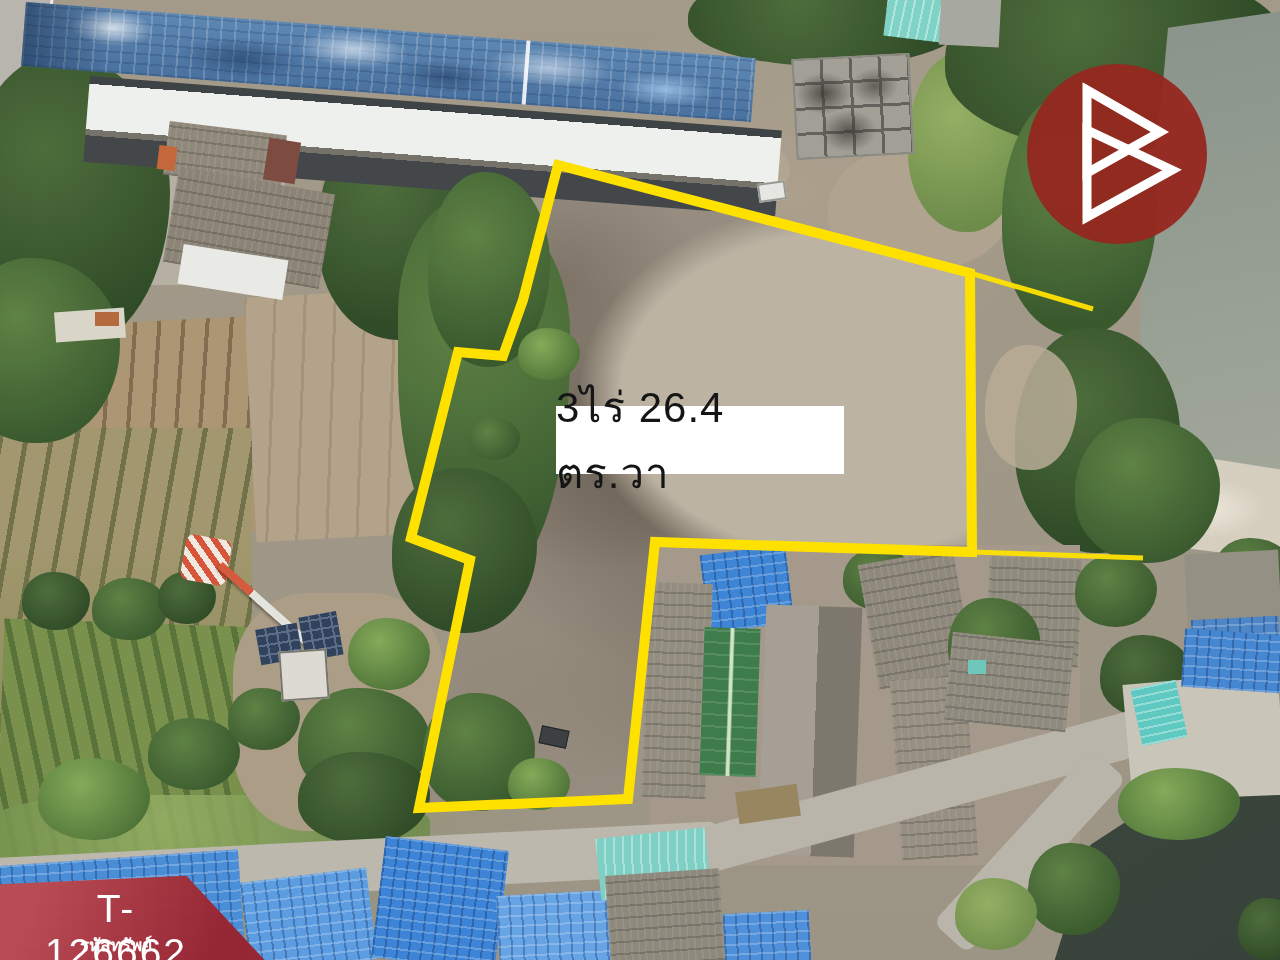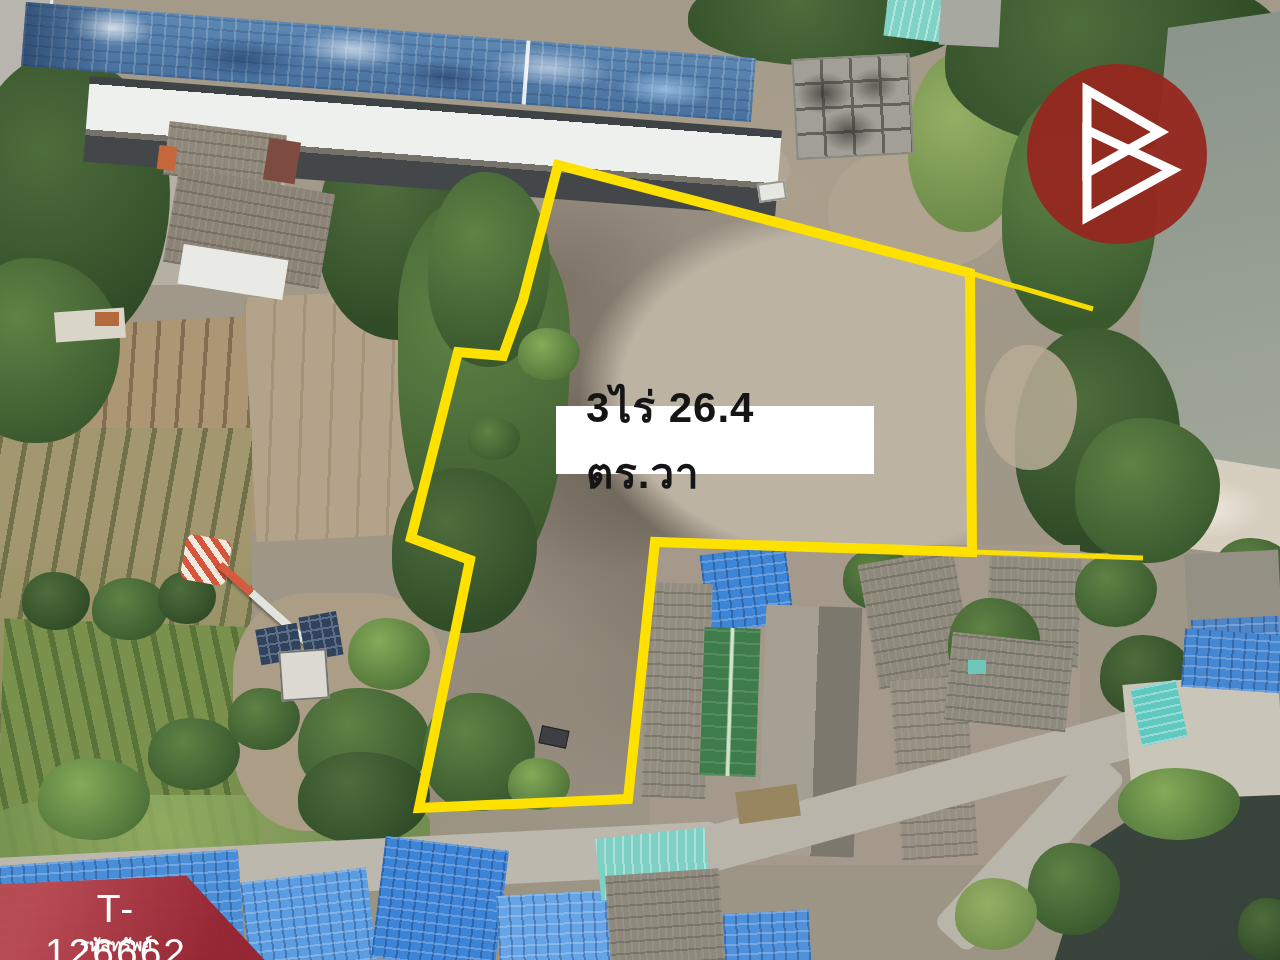--- a/index.html
+++ b/index.html
@@ -22,21 +22,21 @@
      linear-gradient(180deg, transparent 35%, rgba(105,125,58,.35)),
      repeating-linear-gradient(100deg, rgba(64,74,36,.5) 0 5px, transparent 5px 25px);}
   .rowfield-bl{background-image:repeating-linear-gradient(76deg, rgba(38,66,28,.38) 0 6px, transparent 6px 20px);}
   .dots{background-image:radial-gradient(5px 5px at 9px 8px, #69823f 45%, transparent 50%);
         background-size:25px 21px;}
   .road{background:#bcb8ad;border-radius:10px;}
   .panel-grid{background-image:
      repeating-linear-gradient(0deg, transparent 0 8px, #5c6e88 8px 10px),
      repeating-linear-gradient(90deg, transparent 0 9px, #5c6e88 9px 11px);}
   .area-label{display:flex;align-items:center;justify-content:flex-start;
-      background:#ffffff;color:#151515;font-weight:bold;font-size:42px;letter-spacing:1px;padding-left:30px;}
+      background:#ffffff;color:#151515;font-weight:normal;font-size:42px;letter-spacing:1px;}
   .logo-circle{border-radius:50%;background:rgba(150,38,30,0.94);
       display:flex;align-items:center;justify-content:center;}
   .ribbon{clip-path:polygon(0% 11%, 69% 1%, 98% 100%, 0% 100%);
       background:linear-gradient(112deg, rgba(187,73,80,.97) 15%, rgba(152,35,47,.97) 80%);}
   .ribbon-code{position:absolute;left:30px;top:12px;width:172px;text-align:center;
       color:#fff;font-size:39px;font-weight:400;letter-spacing:2px;}
   .ribbon-cap{position:absolute;left:30px;top:56px;width:172px;text-align:center;
       color:#fff;font-size:17px;font-weight:bold;}
 </style>
 </head>

